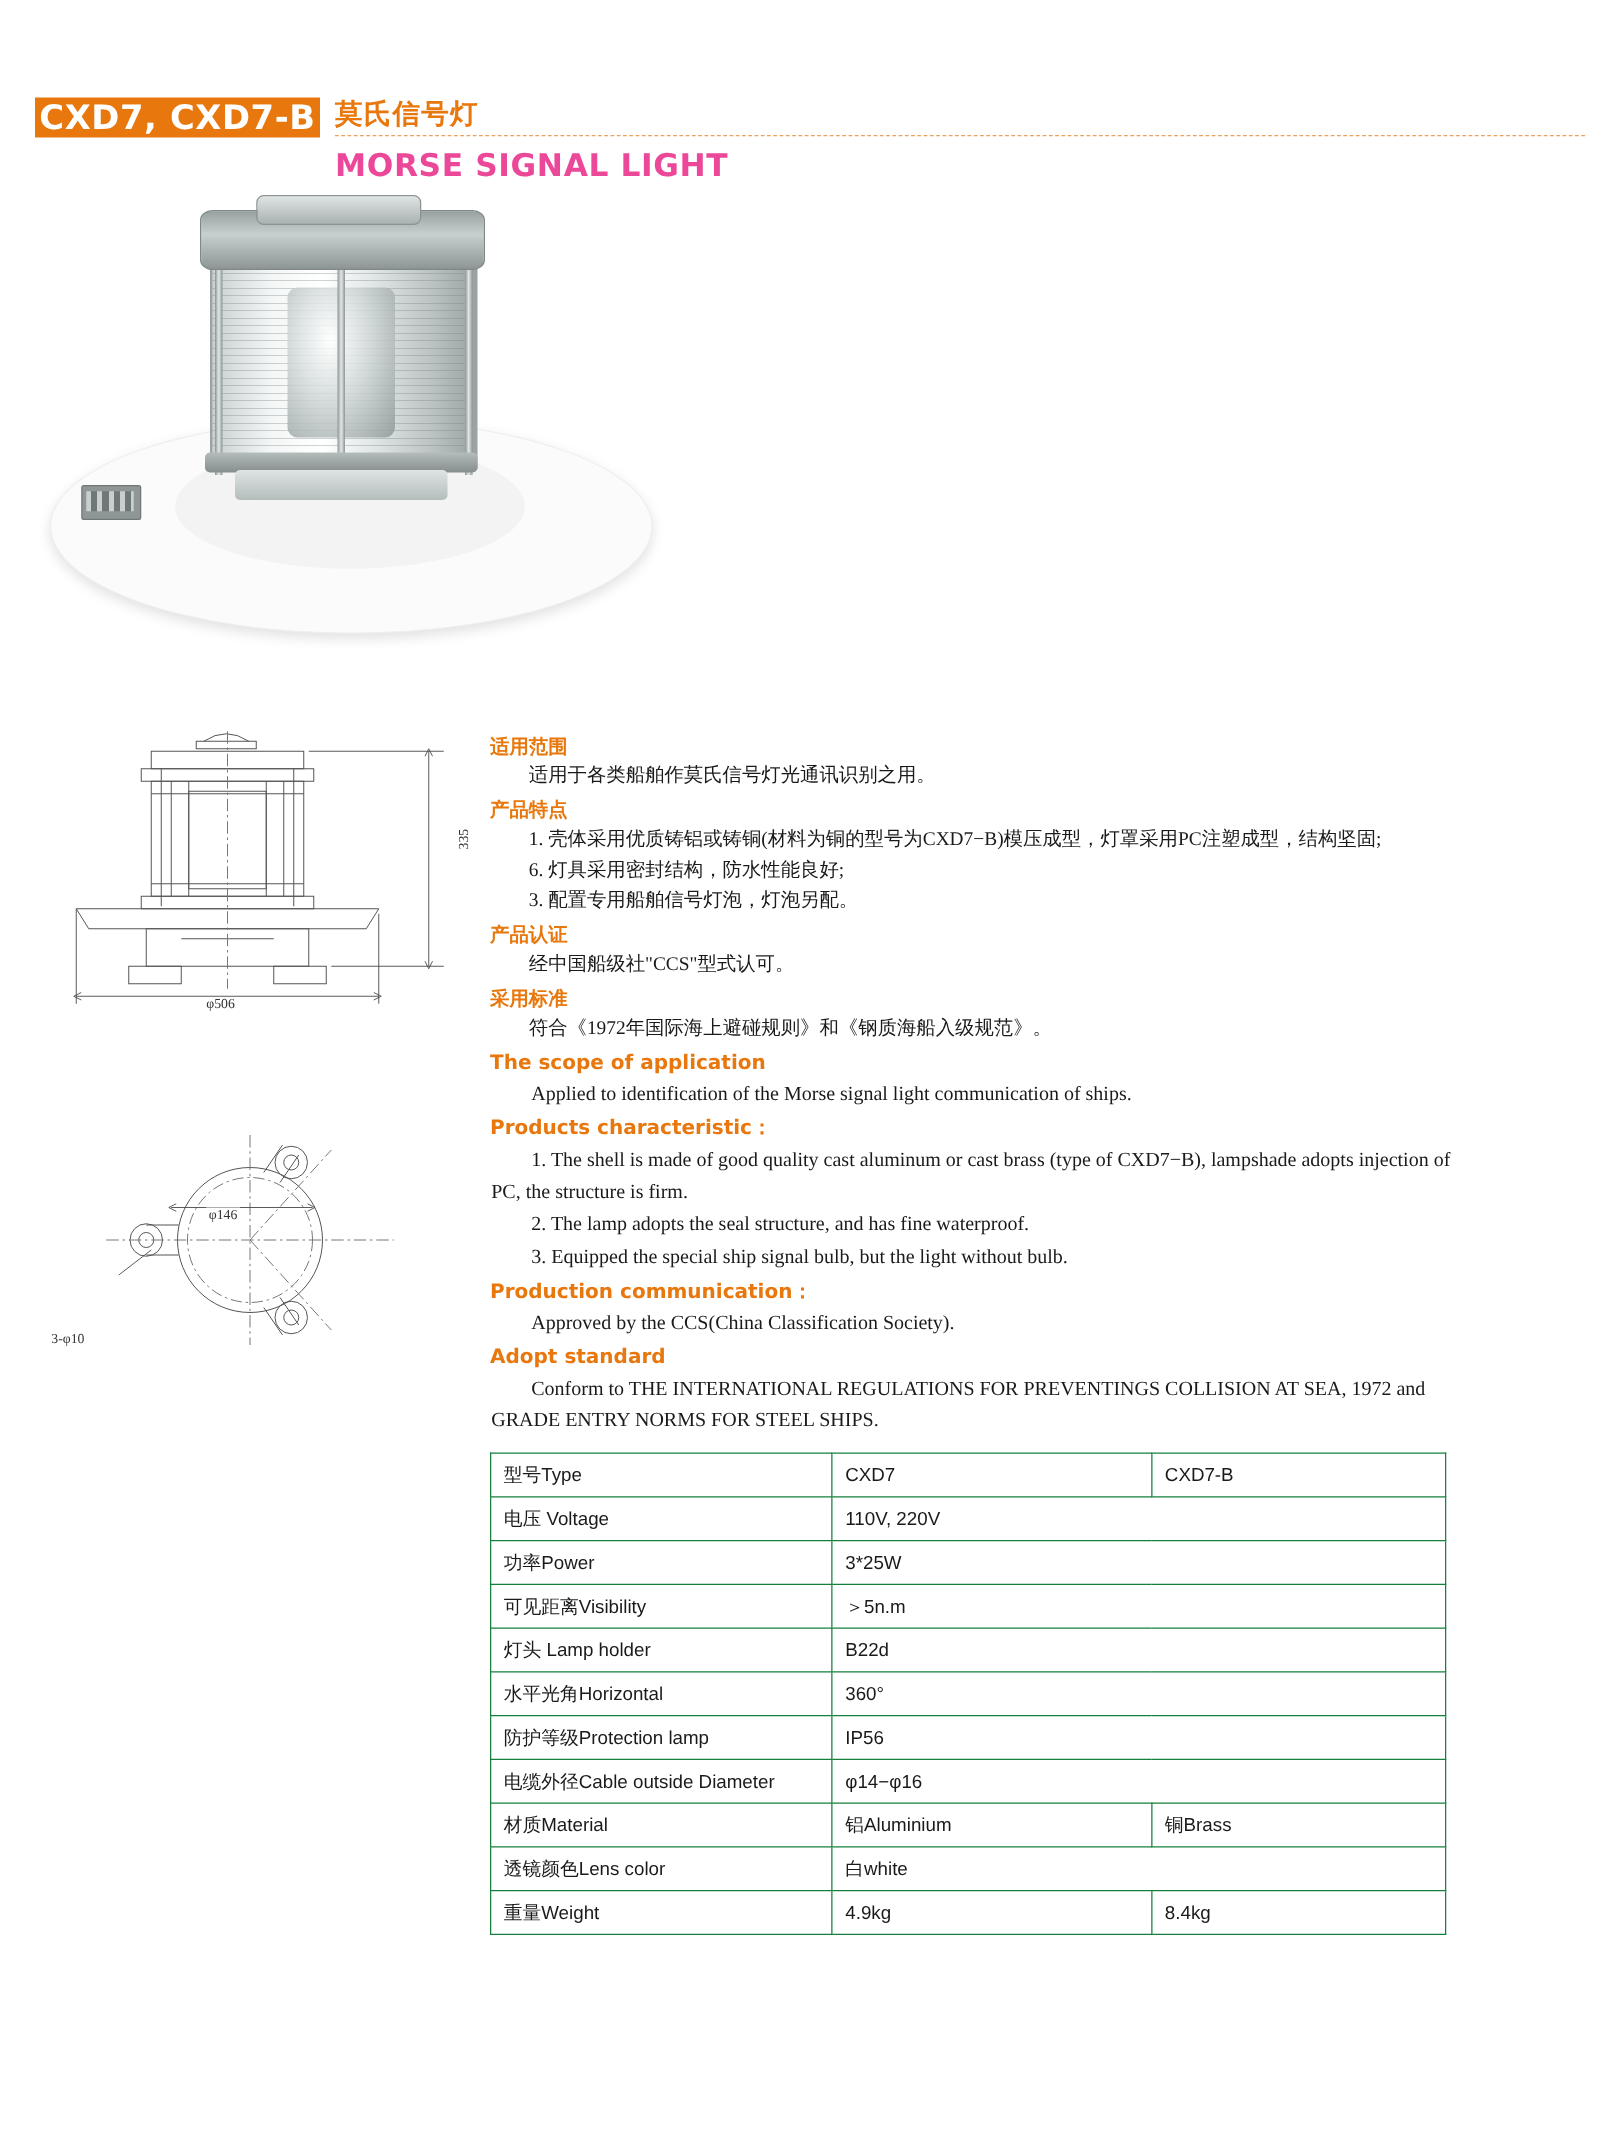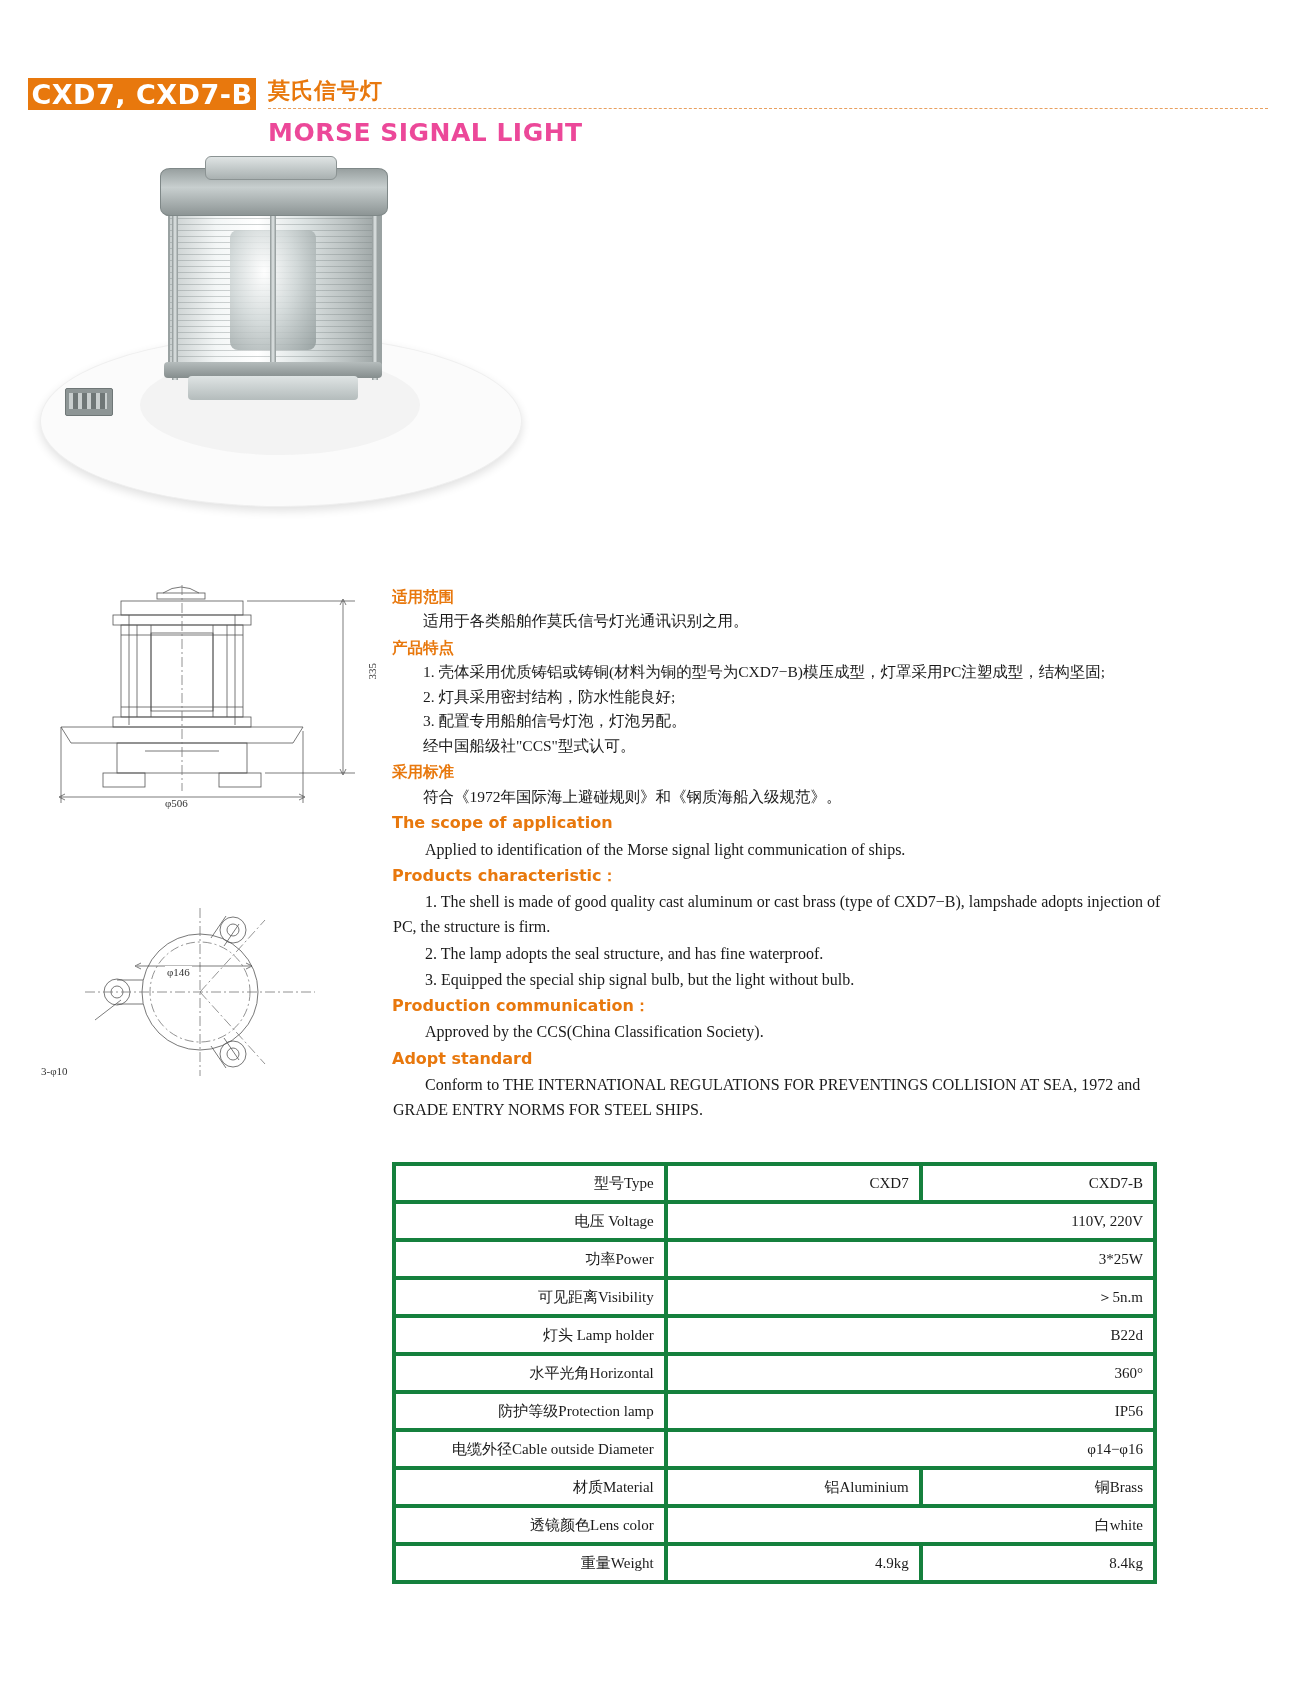--- a/index.html
+++ b/index.html
@@ -122,22 +122,22 @@
   }
   .p-cn{font-family:"Liberation Serif", serif;font-size:15.5px;text-indent:2em;margin:0;}
   .p-en{font-family:"Liberation Serif", serif;font-size:16px;text-indent:2em;margin:1px;}
 
   
   .spec-table{
     position:absolute;left:392px;top:1162px;width:765px;
     border-collapse:collapse;font-size:15px;
   }
   .spec-table td{
-    border:4px solid #15803d;height:26px;padding:4px 10px;
-    font-family:Liberation Serif, serif;vertical-align:middle;text-align:right;
+    border:1px solid #15803d;height:26px;padding:4px 10px;
+    font-family:Liberation Sans, sans-serif;vertical-align:middle;
   }
   .col-label{width:275px;}
   .col-v1{width:255px;}
   .col-v2{width:235px;}
 </style>
 </head>
 <body>
 
 <div class="header">
   <div class="model-badge">CXD7, CXD7-B</div>
@@ -257,23 +257,24 @@
   <div class="dim-label" style="left:16px;top:144px;margin-top:41px;">3-φ10</div>
 </div>
 
 <div class="content">
 
   <div class="h-cn">适用范围</div>
   <p class="p-cn">适用于各类船舶作莫氏信号灯光通讯识别之用。</p>
 
   <div class="h-cn">产品特点</div>
   <p class="p-cn">1. 壳体采用优质铸铝或铸铜(材料为铜的型号为CXD7−B)模压成型，灯罩采用PC注塑成型，结构坚固;</p>
-  <p class="p-cn">2. 灯具采用密封结构，防水性能良好;</p>
+  <p class="p-cn">6. 灯具采用密封结构，防水性能良好;</p>
   <p class="p-cn">3. 配置专用船舶信号灯泡，灯泡另配。</p>
 
+  <div class="h-cn">产品认证</div>
   <p class="p-cn">经中国船级社"CCS"型式认可。</p>
 
   <div class="h-cn">采用标准</div>
   <p class="p-cn">符合《1972年国际海上避碰规则》和《钢质海船入级规范》。</p>
 
   <div class="h-en">The scope of application</div>
   <p class="p-en">Applied to  identification of the Morse signal light communication of ships.</p>
 
   <div class="h-en">Products characteristic：</div>
   <p class="p-en">1. The shell is made of good quality cast aluminum or cast brass (type of CXD7−B), lampshade adopts injection of PC, the structure is firm.</p>

